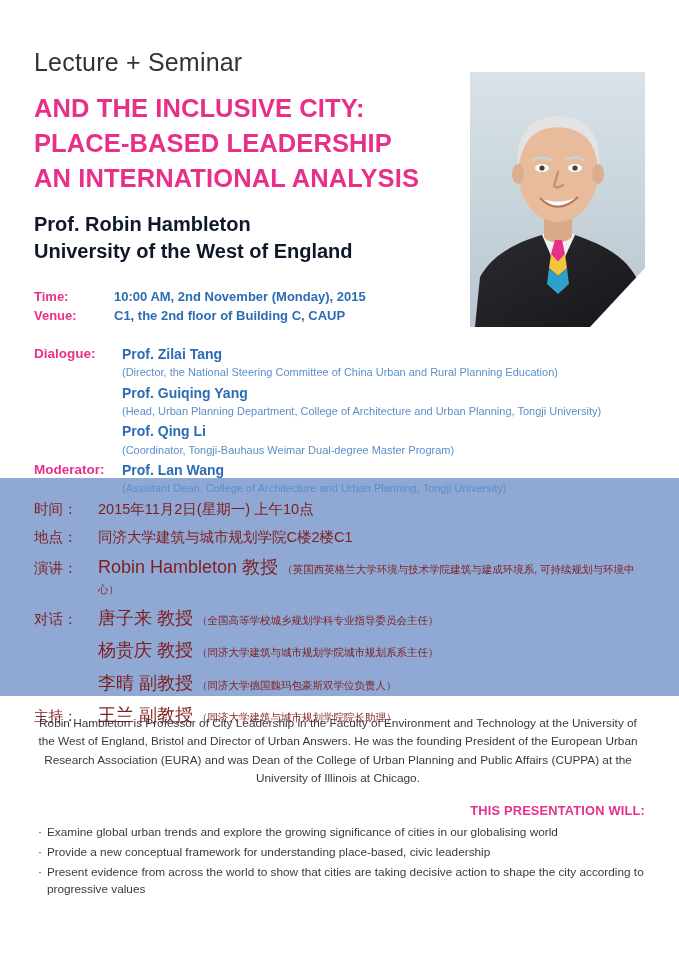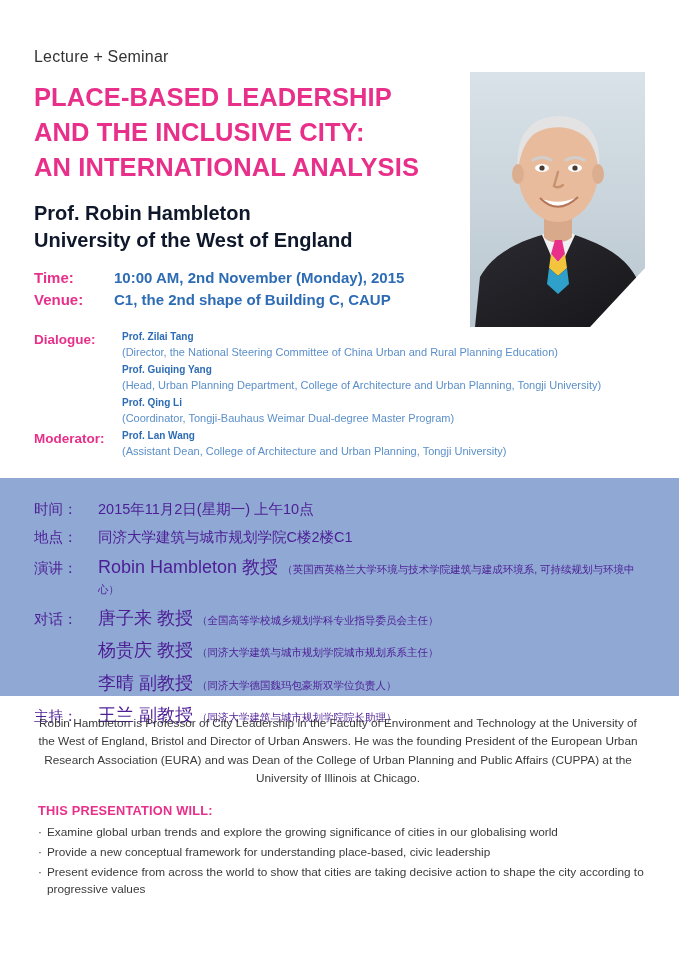--- a/index.html
+++ b/index.html
@@ -22,21 +22,21 @@
   }
 
   
   .top {
     position: relative;
     padding: 40px 34px 0 34px;
     height: 478px;
     box-sizing: border-box;
   }
   .kicker {
-    font-size: 16px;
+    font-size: 25px;
     color: #333333;
     letter-spacing: 0.2px;
     margin: 8px 0 14px 0;
   }
   .title {
     font-size: 25.5px;
     font-weight: bold;
     color: #e8308a;
     line-height: 1.38;
     letter-spacing: 0.1px;
@@ -59,22 +59,22 @@
     top: 72px;
     width: 175px;
     height: 255px;
     overflow: hidden;
     background: #cfd8de;
   }
   .portrait svg { display: block; }
 
   
   .tv {
-    margin-top: 12px;
-    font-size: 15px;
+    margin-top: 21px;
+    font-size: 13px;
     color: #e8308a;
     font-weight: bold;
     line-height: 1.5;
   }
   .tv-row { display: flex; }
   .tv-label { width: 80px; flex: 0 0 80px; color: #e8308a; }
   .tv-val { color: #2d6cb5; }
 
   
   .dialog {
@@ -87,34 +87,34 @@
     width: 88px;
     flex: 0 0 88px;
     color: #e8308a;
     font-weight: bold;
     padding-top: 1px;
   }
   .dlg-body { flex: 1 1 auto; }
   .dlg-name {
     color: #2d6cb5;
     font-weight: bold;
-    font-size: 10px;
+    font-size: 14px;
     line-height: 1.45;
   }
   .dlg-desc {
     color: #5b8fc9;
     font-size: 11px;
     line-height: 1.5;
     margin-bottom: 2px;
   }
 
   
   .blue {
     background: #8fa8d4;
-    color: #4c1d95;
+    color: #7f1d1d;
     padding: 22px 34px 20px 34px;
     box-sizing: border-box;
     height: 218px;
   }
   .cn-row {
     display: flex;
     align-items: baseline;
     margin-bottom: 9px;
     font-size: 14.5px;
     line-height: 1.3;
@@ -136,20 +136,21 @@
     line-height: 1.55;
     max-width: 600px;
     text-align: center;
   }
   .pres-head {
     margin-top: 16px;
     color: #e8308a;
     font-weight: bold;
     font-size: 12.8px;
     letter-spacing: 0.2px;
+    text-align: right;
   }
   .bullets {
     margin-top: 6px;
     color: #3a3a3a;
     font-size: 11.8px;
     line-height: 1.5;
     max-width: 610px;
   }
   .bullet { display: flex; margin-bottom: 2px; }
   .bullet-dot { flex: 0 0 9px; }
@@ -158,22 +159,22 @@
 </head>
 <body>
 
 <div class="poster">
 
   <div class="top">
 
     <div class="kicker">Lecture + Seminar</div>
 
     <div class="title">
+      <div>AND THE INCLUSIVE CITY:</div>
       <div>PLACE-BASED LEADERSHIP</div>
-      <div>AND THE INCLUSIVE CITY:</div>
       <div>AN INTERNATIONAL ANALYSIS</div>
     </div>
 
     <div class="speaker">
       <div>Prof. Robin Hambleton</div>
       <div>University of the West of England</div>
     </div>
 
     <div class="portrait">
       <svg width="175" height="255" viewBox="0 0 175 255">
@@ -222,21 +223,21 @@
       </svg>
     </div>
 
     <div class="tv">
       <div class="tv-row">
         <div class="tv-label">Time:</div>
         <div class="tv-val">10:00 AM, 2nd November (Monday), 2015</div>
       </div>
       <div class="tv-row">
         <div class="tv-label">Venue:</div>
-        <div class="tv-val">C1, the 2nd shape of Building C, CAUP</div>
+        <div class="tv-val">C1, the 2nd floor of Building C, CAUP</div>
       </div>
     </div>
 
     <div class="dialog">
       <div class="dlg-row">
         <div class="dlg-label">Dialogue:</div>
         <div class="dlg-body">
           <div class="dlg-name">Prof. Zilai Tang</div>
           <div class="dlg-desc">(Director, the National Steering Committee of China Urban and Rural Planning Education)</div>
           <div class="dlg-name">Prof. Guiqing Yang</div>

